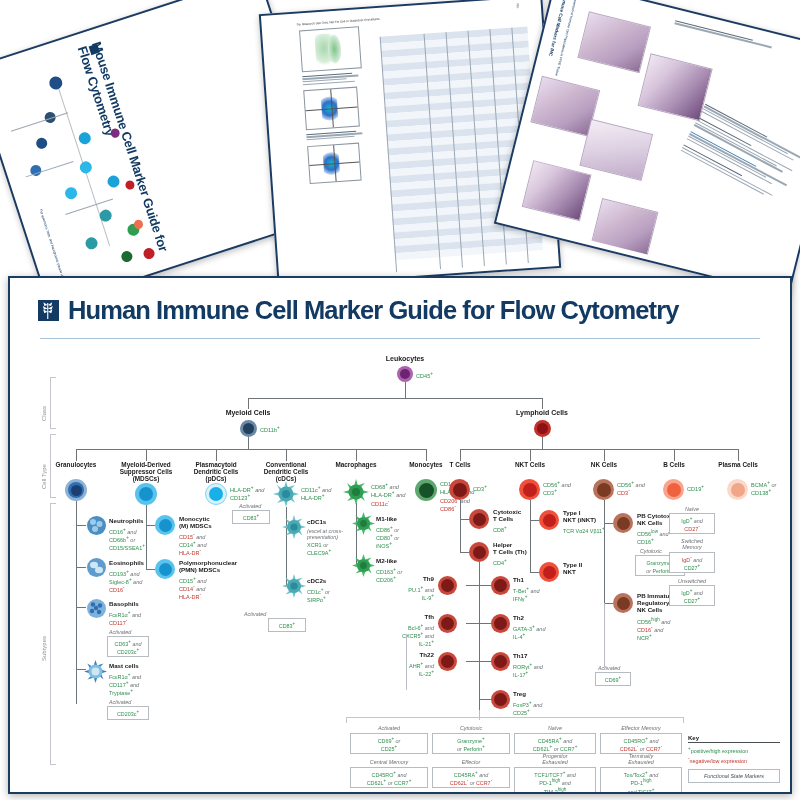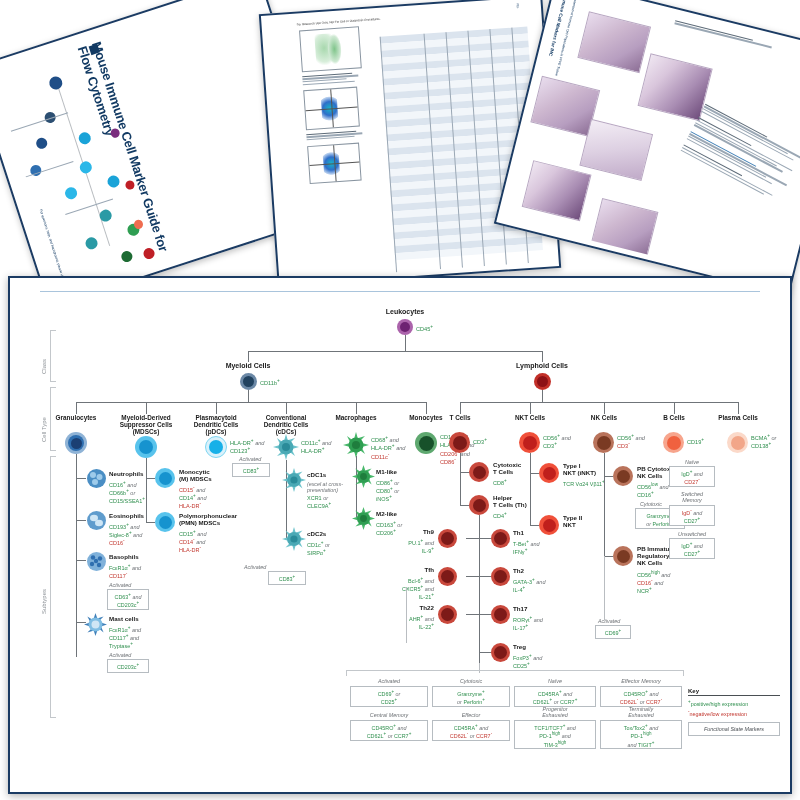--- a/index.html
+++ b/index.html
@@ -221,20 +221,36 @@
       <div style="position:absolute;left:120px;top:4px;width:120px;height:40px;">
         <div class="tiny-line dark" style="width:80px;"></div>
           <div class="tiny-line" style="width:100px;"></div>
       </div>
     </div>
   </div>
 </div>
 
 <div id="main-poster">
 
+  <div id="title-row">
+    <div id="logo-mark">
+      <svg width="17" height="19" viewBox="0 0 17 19">
+        <g fill="#ffffff">
+          <rect x="7.2" y="2" width="1.1" height="16"></rect>
+          <path d="M7.6 4 L3.4 1.2 L4.4 5.0 Z"></path>
+          <path d="M8.0 4 L12.2 1.2 L11.2 5.0 Z"></path>
+          <path d="M7.6 7.4 L2.8 5.0 L4.0 8.8 Z"></path>
+          <path d="M8.0 7.4 L12.8 5.0 L11.6 8.8 Z"></path>
+          <path d="M7.6 10.8 L3.2 8.6 L4.3 12.2 Z"></path>
+          <path d="M8.0 10.8 L12.4 8.6 L11.3 12.2 Z"></path>
+        </g>
+      </svg>
+    </div>
+    <div id="poster-title">Human Immune Cell Marker Guide for Flow Cytometry</div>
+  </div>
   <div id="title-rule"></div>
 
   <div id="diagram">
 
     <div class="sidelbl" style="left:31px;top:82px;font-size:6px;">Class</div>
     <div class="brk" style="left:40px;top:38px;width:5px;height:50px;"></div>
 
     <div class="sidelbl" style="left:31px;top:150px;font-size:6px;">Cell Type</div>
     <div class="brk" style="left:40px;top:95px;width:5px;height:62px;"></div>
 

